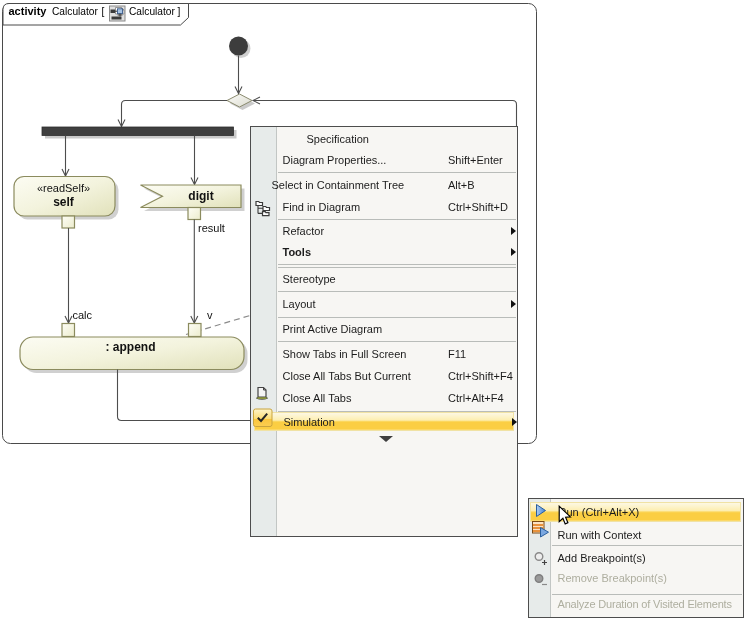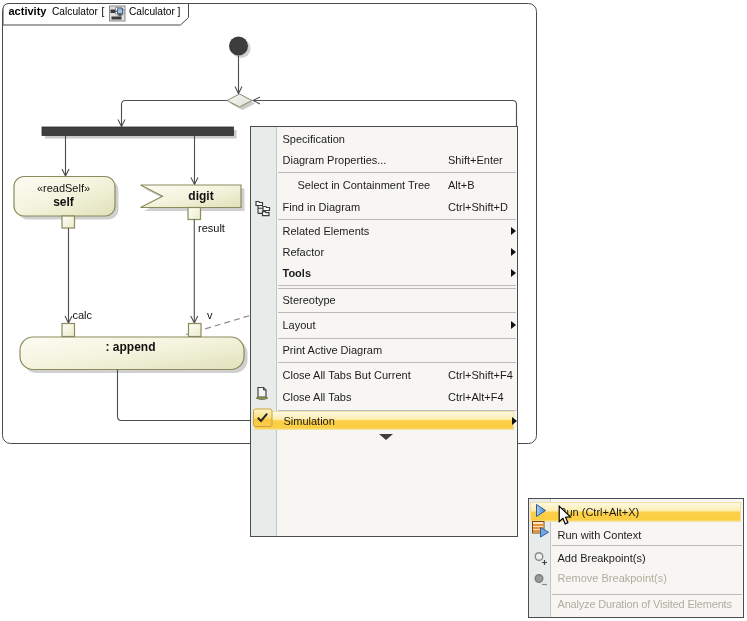--- a/index.html
+++ b/index.html
@@ -125,42 +125,38 @@
 
   <rect x="62" y="323.5" width="12.5" height="13" fill="url(#ping)" stroke="#8b8b5e" stroke-width="1.2"></rect>
   <rect x="188.5" y="323.5" width="12.5" height="13" fill="url(#ping)" stroke="#8b8b5e" stroke-width="1.2"></rect>
 
   <path d="M117.5,369.5 L117.5,416.5 Q117.5,420.5 121.5,420.5 L250,420.5" stroke="#4d4d4d" stroke-width="1.1" fill="none"></path>
 </svg>
 
 <div class="menu" id="mainmenu" style="left:249.5px;top:125.5px;width:268.5px;height:411.5px;">
   <div class="gutter" style="width:25px;"></div>
   <div style="position:absolute;left:1px;top:0.5px;right:1px;">
-    <div class="mi" style="height:22.2px;">
+    <div class="mi" style="height:22.2px;margin-left:24px;">
         <span class="lbl" style="left:31px;margin-top:-4.5px;">Specification</span>
       </div>
     <div class="mi" style="height:22.2px;">
         <span class="lbl" style="left:31px;">Diagram Properties...</span>
         <span class="sc" style="left:196.5px;">Shift+Enter</span>
       </div>
     <div class="sep" style="height:3px;"></div>
     <div class="mi" style="height:21.8px;">
-        <span class="lbl" style="left:46px;">Select in Containment Tree</span>
+        <span class="lbl" style="left:20px;">Select in Containment Tree</span>
         <span class="sc" style="left:196.5px;">Alt+B</span>
       </div>
     <div class="mi" style="height:21.8px;">
         <span class="lbl" style="left:31px;">Find in Diagram</span>
         <span class="sc" style="left:196.5px;">Ctrl+Shift+D</span>
       </div>
     <div class="sep" style="height:3px;"></div>
     <div class="mi" style="height:21px;">
-        <span class="lbl" style="left:31px;">Related Elements</span>
-        <span class="arrow" style="left:259px;top:6px;"></span>
-      </div>
-    <div class="mi" style="height:21px;">
         <span class="lbl" style="left:31px;">Refactor</span>
         <span class="arrow" style="left:259px;top:6px;"></span>
       </div>
     <div class="mi" style="height:21px;font-weight:bold;">
         <span class="lbl" style="left:31px;">Tools</span>
         <span class="arrow" style="left:259px;top:6px;"></span>
       </div>
     <div class="sep" style="height:3px;"></div>
     <div class="sep" style="height:3px;"></div>
     <div class="mi" style="height:20.6px;">
@@ -169,20 +165,24 @@
     <div class="sep" style="height:3px;"></div>
     <div class="mi" style="height:23px;">
         <span class="lbl" style="left:31px;">Layout</span>
         <span class="arrow" style="left:259px;top:7px;"></span>
       </div>
     <div class="sep" style="height:3px;"></div>
     <div class="mi" style="height:21.6px;">
         <span class="lbl" style="left:31px;">Print Active Diagram</span>
       </div>
     <div class="sep" style="height:3px;"></div>
+    <div class="mi" style="height:22.3px;">
+        <span class="lbl" style="left:31px;">Show Tabs in Full Screen</span>
+        <span class="sc" style="left:196.5px;">F11</span>
+      </div>
     <div class="mi" style="height:22.3px;padding-left:35px;">
         <span class="lbl" style="left:31px;">Close All Tabs But Current</span>
         <span class="sc" style="left:196.5px;">Ctrl+Shift+F4</span>
       </div>
     <div class="mi" style="height:22.3px;">
         <span class="lbl" style="left:31px;">Close All Tabs</span>
         <span class="sc" style="left:196.5px;">Ctrl+Alt+F4</span>
       </div>
     <div class="sep" style="height:2px;"></div>
     <div class="mi hl" style="height:19.3px;margin:0 2px;padding-left:44px;">

